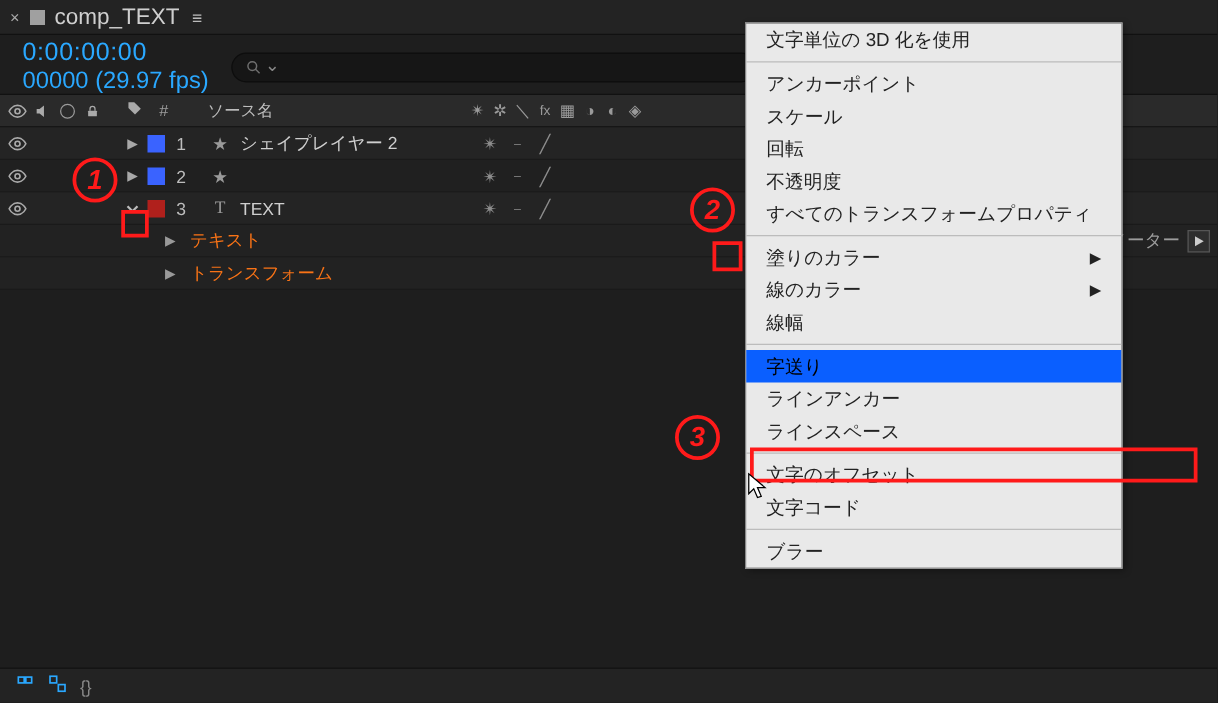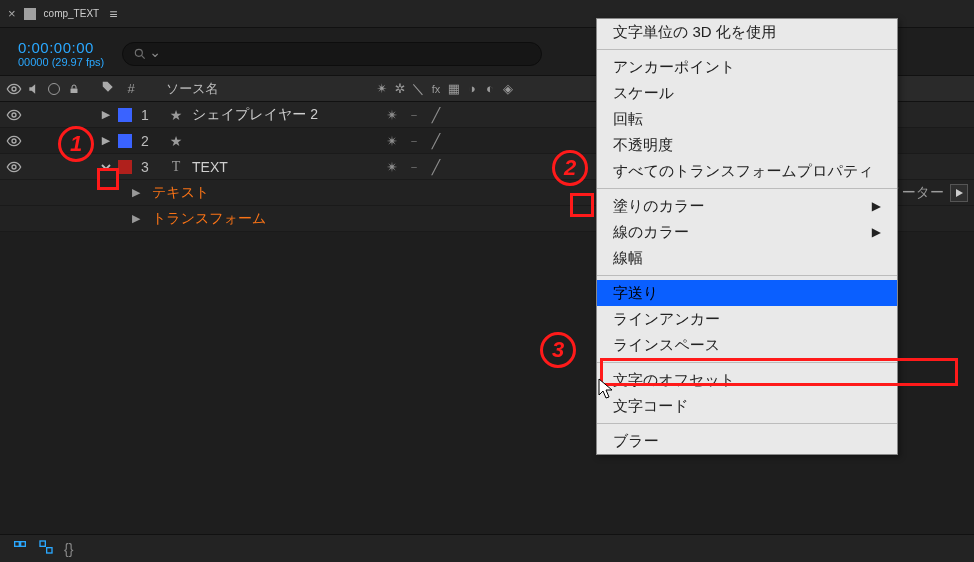--- a/index.html
+++ b/index.html
@@ -2,28 +2,28 @@
 <html><head>
 <meta charset="utf-8">
 <style>
   * { margin: 0; padding: 0; box-sizing: border-box; font-family: "Hiragino Kaku Gothic ProN", "Yu Gothic", Meiryo, sans-serif; }
   body { background: #1e1e1e; color: #b8b8b8; width: 974px; height: 562px; overflow: hidden; position: relative; font-size: 14px; }
 
   
   .tabbar { display: flex; align-items: center; height: 28px; padding: 0 8px; border-bottom: 1px solid #111; background: #232323; }
   .tabbar .close-x { color: #aaa; font-size: 13px; margin-right: 8px; }
   .tabbar .comp-icon { width: 12px; height: 12px; background: #a0a0a0; margin-right: 8px; }
-  .tabbar .title { color: #cfcfcf; font-size: 10px; }
+  .tabbar .title { color: #cfcfcf; font-size: 18px; }
   .tabbar .menu-icon { margin-left: 10px; color: #bbb; }
 
   
   .timerow { display: flex; align-items: center; height: 48px; padding: 6px 16px 2px 18px; border-bottom: 1px solid #111; }
   .timecode-wrap { display: flex; flex-direction: column; line-height: 1.15; }
-  .timecode { color: #2aa8ff; font-size: 15px; font-weight: 500; letter-spacing: 0.5px; }
-  .frames   { color: #2aa8ff; font-size: 11px; }
+  .timecode { color: #2aa8ff; font-size: 20px; font-weight: 500; letter-spacing: 0.5px; }
+  .frames   { color: #2aa8ff; font-size: 19px; }
   .search-box { margin-left: 18px; flex: 0 0 420px; height: 24px; background: #161616; border: 1px solid #0d0d0d; border-radius: 12px; display: flex; align-items: center; padding: 0 10px; color: #888; }
   .search-box svg { opacity: .6; }
   .search-box span { margin-left: 2px; position: relative; top: -2px; }
 
   
   .colhdr { display: flex; align-items: center; height: 26px; background: #2a2a2a; border-bottom: 1px solid #111; padding-left: 4px; font-size: 13px; color: #bdbdbd; }
   .colhdr .toggles { display: flex; align-items: center; width: 94px; gap: 4px; padding-left: 2px; }
   .colhdr .tagcol  { width: 20px; text-align: center; }
   .colhdr .hashcol { width: 26px; text-align: center; color: #9d9d9d; }
   .colhdr .namecol { flex: 0 0 230px; padding-left: 22px; }

